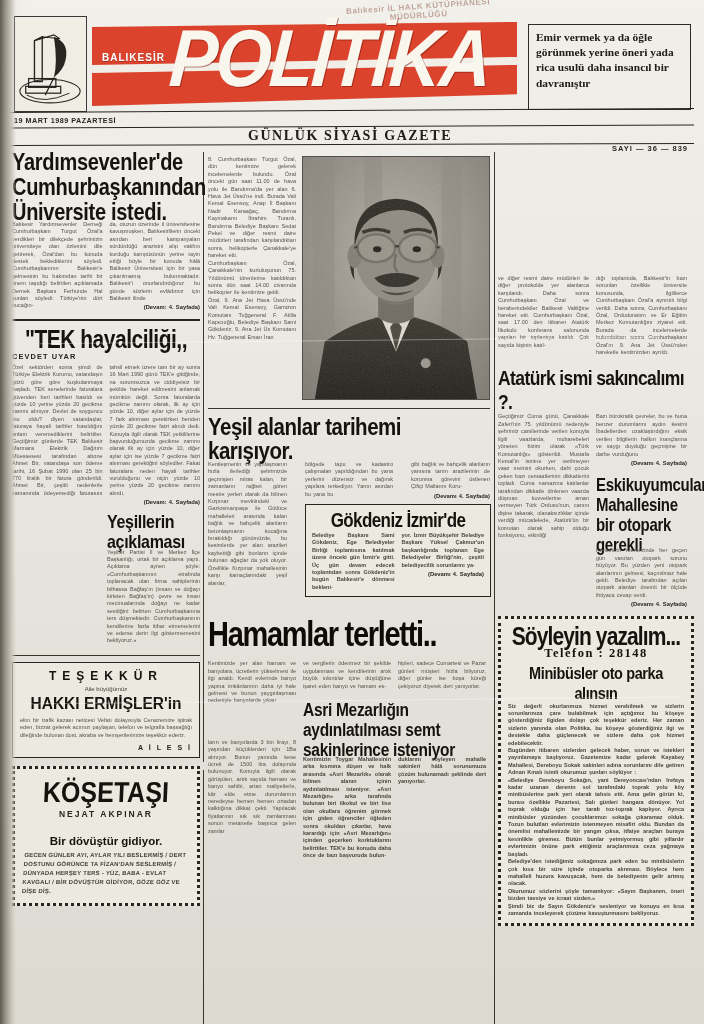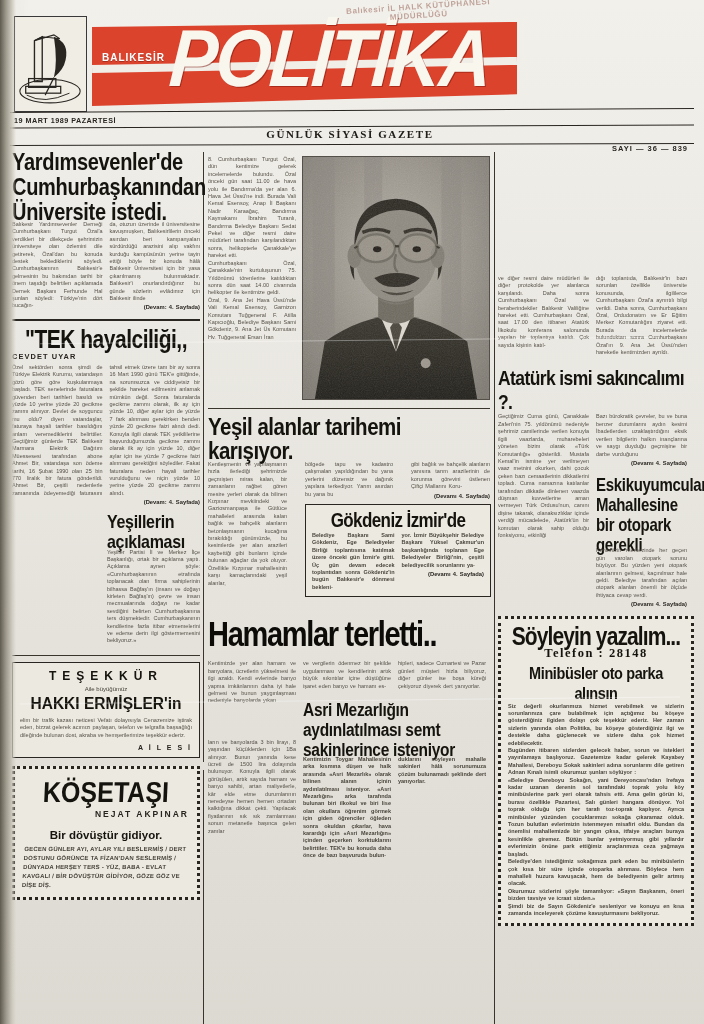--- a/index.html
+++ b/index.html
@@ -77,21 +77,21 @@
   }
   .date-line{
     position:absolute; left:14px; top:116px;
     font-size:7.2px; letter-spacing:.5px; font-weight:700; color:#2b2824;
   }
   .rule-a{ position:absolute; left:10px; top:110px; width:684px; height:1px; background:#2b2824; transform:rotate(-.35deg);}
   .rule-b{ position:absolute; left:10px; top:126px; width:684px; height:1.4px; background:#2b2824; transform:rotate(-.25deg);}
   .rule-c{ position:absolute; left:10px; top:144px; width:684px; height:1px; background:#2b2824; transform:rotate(-.15deg);}
   .sub-masthead{
     position:absolute; left:0; top:128px; width:700px; text-align:center;
-    font-family:"Liberation Serif", serif; font-weight:700; font-size:11px;
+    font-family:"Liberation Serif", serif; font-weight:700; font-size:14px;
     letter-spacing:1.6px; color:#23201c;
   }
   .sayi{
     position:absolute; right:16px; top:133px;
     font-size:7.5px; letter-spacing:1px; font-weight:700; color:#2b2824;margin-top:11px;
   }
 
   
   .col-left   { position:absolute; left:12px;  top:150px; width:188px; }
   .col-mid    { position:absolute; left:208px; top:150px; width:282px; }
@@ -160,21 +160,21 @@
     font-size:15.5px; letter-spacing:0px; color:#17150f; margin:0 0 5px 0;
     transform:scaleY(1.12);
   }
   .ad-body{ font-size:5.6px; line-height:7.6px; color:#56524a; text-align:justify; filter:blur(.18px);}
   .ad-sign{ text-align:right; font-size:7px; font-weight:700; letter-spacing:2px; color:#2a2722; margin-top:4px;}
   .kose-logo{
     text-align:center; font-family:"Liberation Sans", sans-serif; font-weight:700;
     font-size:25px; letter-spacing:0px; color:#17150f; margin:2px 0 0 0;
     transform:scaleY(1.15) skewX(-3deg);
   }
-  .kose-author{ text-align:right; font-size:8.5px; font-weight:700; letter-spacing:2px; color:#2a2722; margin:2px 0 10px 0;}
+  .kose-author{ text-align:center; font-size:8.5px; font-weight:700; letter-spacing:2px; color:#2a2722; margin:2px 0 16px 0;}
   .kose-lead{ text-align:center; font-family:"Liberation Sans", sans-serif; font-weight:700; font-size:11.5px; color:#17150f; margin:0 0 4px 0;}
   .kose-lines{ font-size:6px; line-height:9px; font-weight:700; color:#4a463e; letter-spacing:.2px; transform:skewX(-4deg); }
 
   
   .photo{
     width:100%; height:244px;
     background:#9a958c;
     border:1px solid #55504a;
     position:relative; overflow:hidden;
   }
@@ -214,20 +214,23 @@
 
     <div class="flag-wrap">
       <div class="flag-red"></div>
       <div class="flag-white-band"></div>
       <div class="brand-city">BALIKESİR</div>
       <div class="brand-main">POLİTİKA</div>
     </div>
 
     <div class="stamp">Balıkesir İL HALK KÜTÜPHANESİ MÜDÜRLÜĞÜ</div>
 
+    <div class="slogan-box">
+      <p>Emir vermek ya da öğle görünmek yerine öneri yada rica usulü daha insancıl bir davranıştır</p>
+    </div>
 
     <div class="rule-a"></div>
     <div class="date-line">19 MART 1989 PAZARTESİ</div>
     <div class="rule-b"></div>
     <div class="sub-masthead">GÜNLÜK SİYASİ GAZETE</div>
     <div class="sayi">SAYI — 36 — 839</div>
     <div class="rule-c"></div>
   </div>
 
   <div class="vrule" style="left:203px; top:152px; height:610px;"></div>

